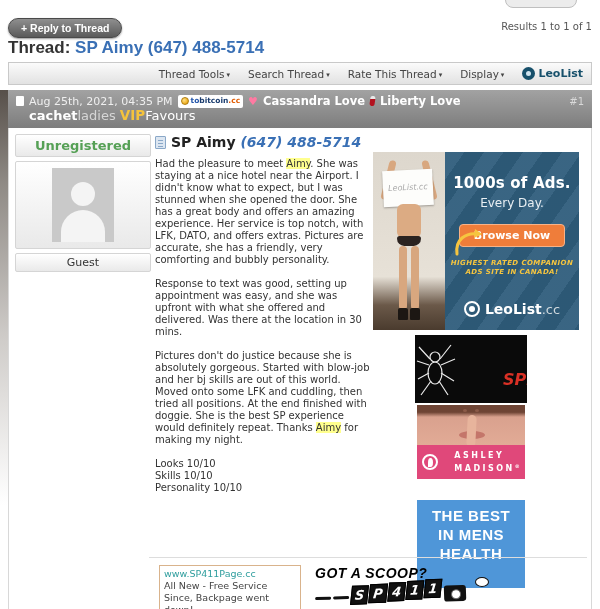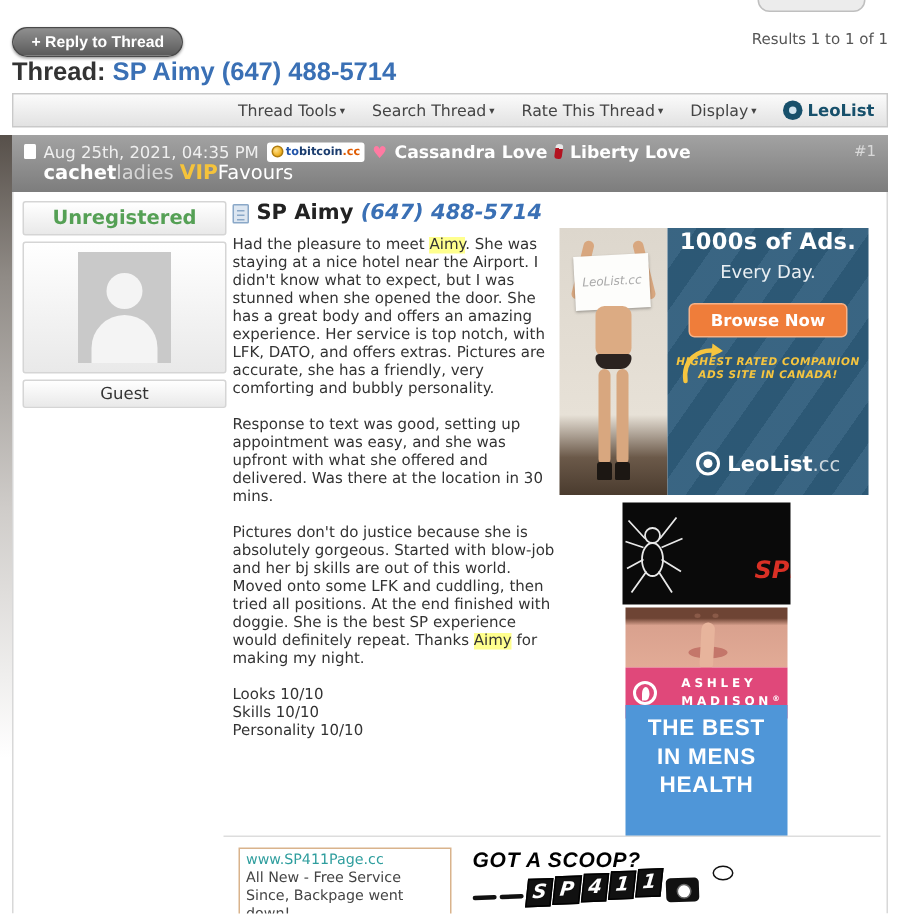--- a/index.html
+++ b/index.html
@@ -108,21 +108,21 @@
   .ll-arm-l { left:12px; transform:rotate(14deg); } .ll-arm-r { right:12px; transform:rotate(-14deg); }
   .ll-torso { position:absolute; left:24px; top:52px; width:24px; height:34px; background:#dcab83; border-radius:6px; }
   .ll-bikini { position:absolute; left:24px; top:84px; width:24px; height:10px; background:#2b2320; border-radius:3px 3px 8px 8px; }
   .ll-leg-l,.ll-leg-r { position:absolute; top:94px; width:8px; height:64px; background:#d8a77f; border-radius:4px; }
   .ll-leg-l { left:26px; } .ll-leg-r { left:38px; }
   .ll-heel-l,.ll-heel-r { position:absolute; top:156px; width:10px; height:12px; background:#1c1713;
     border-radius:2px 2px 1px 1px; }
   .ll-heel-l { left:25px; } .ll-heel-r { left:37px; }
   .ll-blue { flex:1; position:relative; color:#fff; text-align:center;
     background:repeating-linear-gradient(125deg, rgba(255,255,255,.05) 0 16px, rgba(0,0,0,.06) 16px 32px), #2f5d7c; }
-  .ll-headline { font-size:15px; font-weight:bold; letter-spacing:.2px; }
+  .ll-headline { font-size:15px; font-weight:bold; margin-top:22px; letter-spacing:.2px; }
   .ll-subline { font-size:12px; color:#e9eff3; margin-top:4px; }
   .ll-browse { display:inline-block; margin-top:14px; background:#ef7d3a; border:1px solid #f7b287;
     border-radius:4px; color:#fff; font-weight:bold; font-size:11px; padding:4px 14px; cursor:pointer; }
   .ll-arrow { position:absolute; left:6px; top:72px; }
   .ll-tagline { margin-top:12px; color:#f6c53f; font-weight:bold; font-style:italic;
     font-size:7px; line-height:9px; letter-spacing:.4px; }
   .ll-brandrow { position:absolute; bottom:12px; left:0; right:0;
     display:flex; align-items:center; justify-content:center; gap:5px; }
   .ll-ring { width:16px; height:16px; border:2px solid #fff; border-radius:50%; position:relative; }
   .ll-ring:after { content:""; position:absolute; left:3px; top:3px; width:6px; height:6px;
@@ -147,21 +147,21 @@
     border-radius:50%; }
   .am-nostril { position:absolute; top:4px; width:4px; height:3px; background:#8a5a48; border-radius:50%; }
   .ad-ashley-band { position:absolute; left:408px; top:317px; width:108px; height:34px; background:#e0487a;
     display:flex; align-items:center; justify-content:center; gap:16px; cursor:pointer; }
   .am-ring { width:16px; height:16px; border:2px solid #fff; border-radius:50%; position:relative; flex:0 0 auto; }
   .am-ring:after { content:""; position:absolute; left:4px; top:2px; width:5px; height:9px;
     border-radius:50% 50% 50% 0; background:#fff; }
   .am-name { color:#fff; font-size:8px; letter-spacing:2.5px; line-height:10px; font-weight:bold; }
   .am-mark { font-size:5px; vertical-align:3px; letter-spacing:0; }
 
-  .ad-mens { position:absolute; left:408px; top:342px; width:108px; height:88px; background:#4f96d8;
+  .ad-mens { position:absolute; left:408px; top:372px; width:108px; height:88px; background:#4f96d8;
     color:#fff; text-align:center; font-weight:bold; font-size:15px; line-height:19px;
     padding-top:6px; letter-spacing:.5px; cursor:pointer;
     font-family:"Liberation Sans",sans-serif; }
 
   
   .sig-divider { position:absolute; left:140px; top:429px; width:438px; border-top:1px solid #ddd; }
   .sig-row { position:absolute; left:150px; top:437px; display:flex; align-items:flex-start; gap:14px; }
   .sp411-box { width:142px; border:1px solid #d9b38c; padding:2px 4px; font-size:9.5px; line-height:12px;
     color:#444; background:#fff; }
   .sp411-box .link { color:#2f9e9e; cursor:pointer; }

